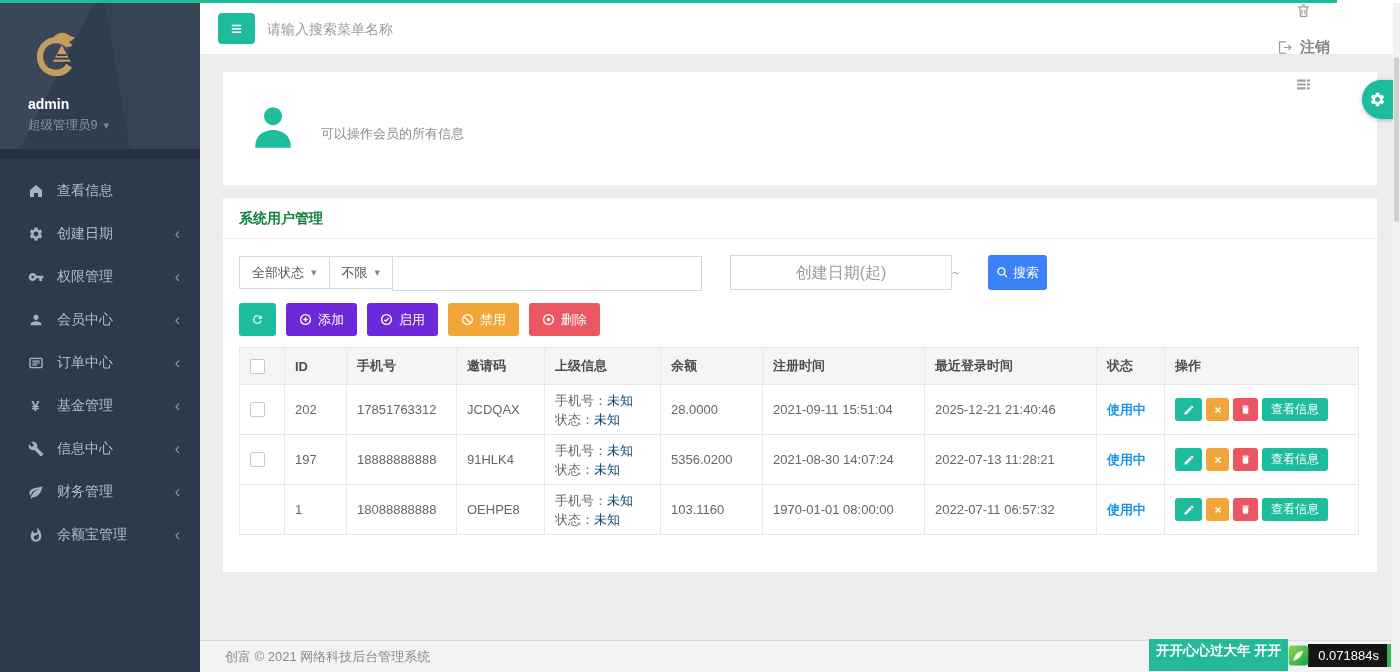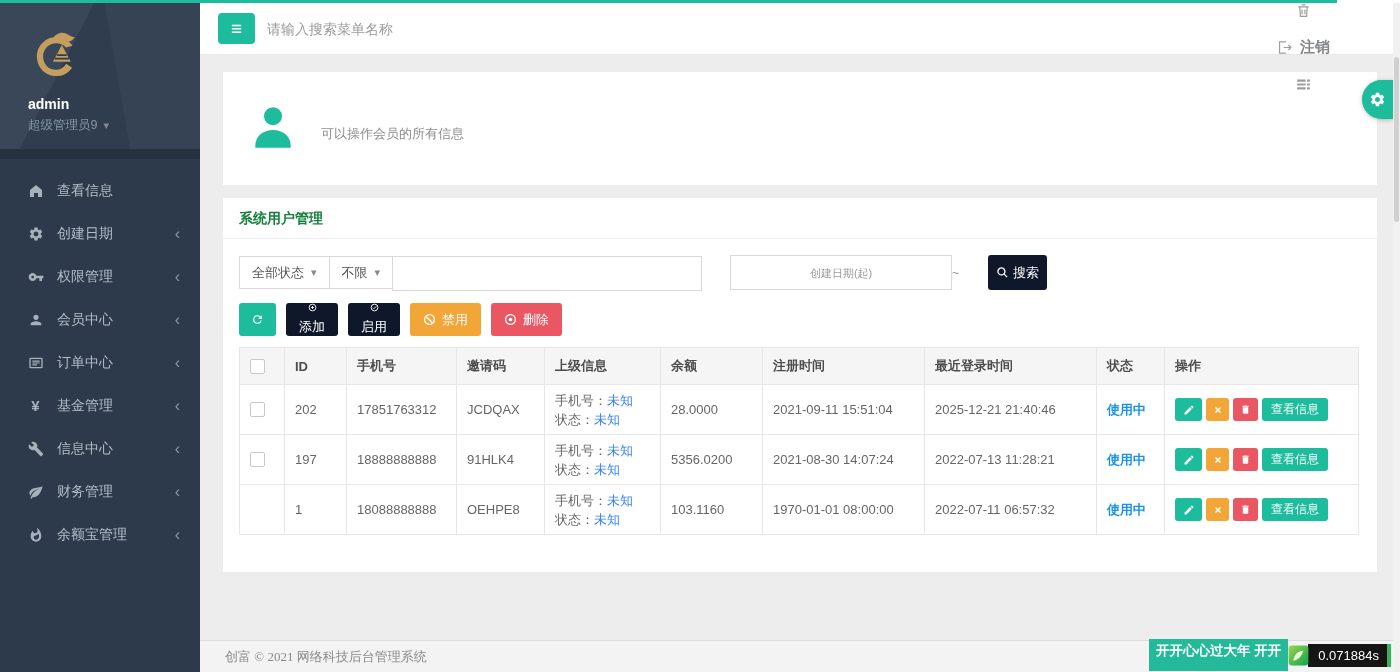--- a/index.html
+++ b/index.html
@@ -53,50 +53,50 @@
   .panel-title { height:41px; line-height:41px; padding-left:16px; font-size:14px; font-weight:700; color:#15803d; border-bottom:1px solid #eeeeee; }
   .panel-body { padding:16px; }
 
   .filter-row { display:flex; align-items:center; margin-bottom:13px; }
   .input-group { display:flex; height:33px; }
   .ig-btn { display:flex; align-items:center; gap:7px; padding:0 12px; background:#fff; border:1px solid #d9d9d9; font-size:13px; color:#555; cursor:pointer; font-family:inherit; }
   .ig-btn + .ig-btn { margin-left:-1px; }
   .caret { color:#888; font-size:11px; }
   .ig-input { width:310px; height:35px; border:1px solid #d9d9d9; margin-left:-1px; padding:0 10px; font-size:13px; color:#555; outline:none; }
   .date-group { display:flex; align-items:center; margin-left:28px; }
-  .date-input { width:222px; height:35px; border:1px solid #d9d9d9; text-align:center; font-size:11px; color:#555; outline:none; }
+  .date-input { width:222px; height:35px; border:1px solid #d9d9d9; text-align:center; font-size:16px; color:#555; outline:none; }
   .date-input::placeholder { color:#9a9a9a; }
   .tilde { width:6px; text-align:center; color:#999; font-size:12px; }
-  .search-btn { margin-left:30px; width:59px; height:35px; background:#0f172a; color:#fff; border:none; border-radius:3px; font-size:13px; display:flex; align-items:center; justify-content:center; gap:4px; cursor:pointer; font-family:inherit; }
+  .search-btn { margin-left:30px; width:59px; height:35px; background:#3b82f6; color:#fff; border:none; border-radius:3px; font-size:13px; display:flex; align-items:center; justify-content:center; gap:4px; cursor:pointer; font-family:inherit; }
 
   .toolbar { display:flex; gap:10px; margin-bottom:11px; }
   .tb-btn { height:33px; border:none; border-radius:3px; color:#fff; font-size:13px; display:flex; align-items:center; gap:6px; padding:0 13px; cursor:pointer; font-family:inherit; }
   .tb-refresh { width:37px; padding:0; justify-content:center; background:#1cbc9c; }
-  .tb-blue { background:#0f172a;flex-direction:column; }
+  .tb-blue { background:#6d28d9; }
   .tb-orange { background:#f3a638; }
   .tb-red { background:#ea5661; }
   .mini-ic { width:13px; height:13px; }
 
   table { width:1120px; border-collapse:collapse; font-size:13px; color:#666; table-layout:fixed; }
   th, td { border:1px solid #e7e7e7; padding:0 10px; text-align:left; overflow:hidden; }
   thead th { background:#f5f5f5; height:37px; color:#4d4d4d; font-weight:700; }
   tbody td { height:50px; }
   .cb { appearance:none; -webkit-appearance:none; width:15px; height:15px; border:1px solid #c9c9c9; border-radius:2px; background:#fff; cursor:pointer; display:block; }
   .parent-cell { line-height:19px; }
-  .lk { color:#3b82f6; text-decoration:none; cursor:pointer; }
+  .lk { color:#0c4a6e; text-decoration:none; cursor:pointer; }
   .status { color:#1a92e8; font-weight:700; }
   .act { display:flex; gap:4px; align-items:center; }
   .act-btn { height:23px; border:none; border-radius:3px; color:#fff; display:flex; align-items:center; justify-content:center; cursor:pointer; font-family:inherit; }
   .act-edit { width:27px; background:#1cbc9c; }
   .act-x { width:23px; background:#f3a638; }
   .act-del { width:25px; background:#ea5661; }
   .act-view { padding:0 9px; background:#1cbc9c; font-size:12px; }
 
   
-  .footer { position:absolute; left:200px; bottom:0; width:1200px; height:32px; background:#f3f3f3; border-top:1px solid #dcdcdc; display:flex; align-items:center; padding-left:25px; font-size:13px; color:#8b8b8b;font-family:Liberation Serif, serif; }
+  .footer { position:absolute; left:200px; bottom:0; width:1200px; height:32px; background:#f3f3f3; border-top:1px solid #dcdcdc; display:flex; align-items:center; padding-left:25px; font-size:13px; color:#8b8b8b; }
   .badges { position:absolute; right:9px; bottom:5px; display:flex; align-items:center; height:24px; z-index:30; }
   .marquee { background:#24b999; color:#fff; font-weight:700; font-size:13.5px; padding:0 7px; height:32px; line-height:23px; white-space:nowrap; }
   .leaf-ic { width:25px; height:25px; margin:0 -3px 0 -2px; z-index:2; }
   .timer { background:#151515; color:#fff; font-size:13px; padding:0 8px 0 10px; height:23px; display:flex; align-items:center; border-right:4px solid #35b558; }
 
   
   .gear-fab { position:absolute; top:80px; right:7px; width:31px; height:39px; background:#1cbc9c; border-radius:20px 0 0 20px; display:flex; align-items:center; justify-content:center; box-shadow:0 1px 4px rgba(0,0,0,0.25); cursor:pointer; z-index:40; }
   .gear-fab svg { fill:#fff; }
   .scrollbar { position:absolute; right:0; top:3px; width:7px; height:669px; background:#f1f1f1; z-index:50; }
   .scroll-thumb { position:absolute; top:54px; left:1px; width:5px; height:165px; background:#d0d0d0; border-radius:3px; cursor:pointer; }

